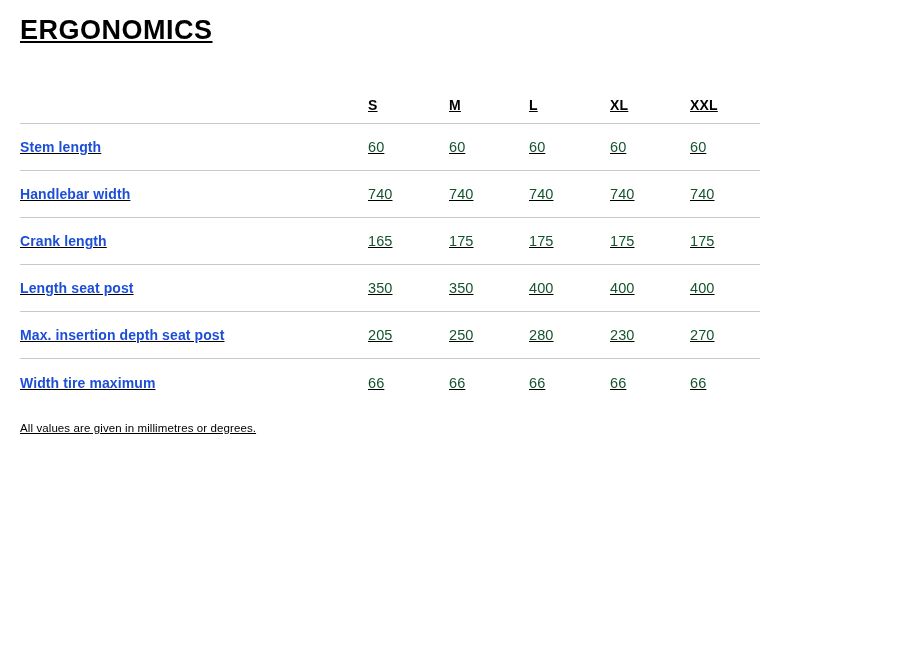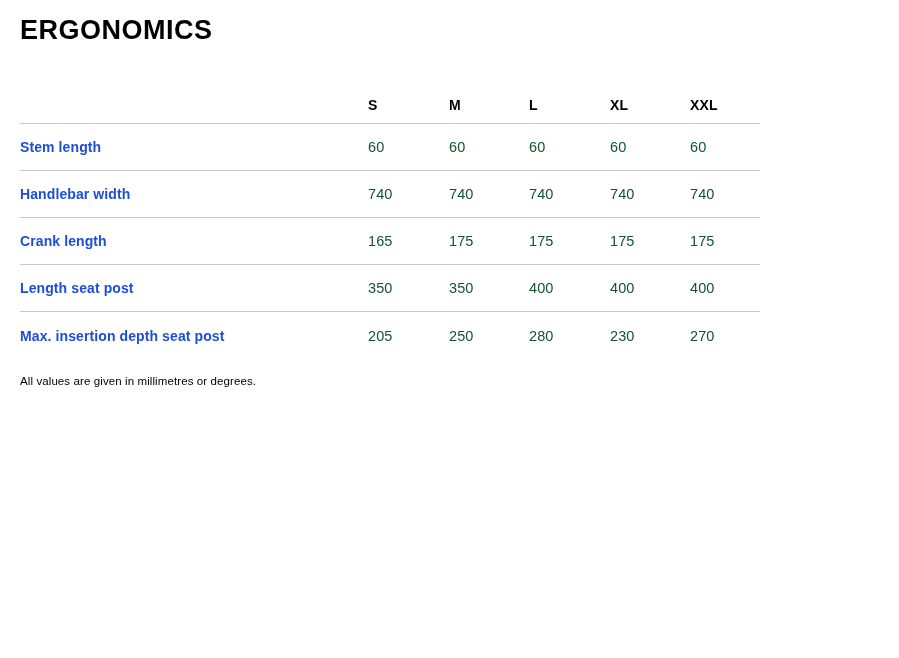--- a/index.html
+++ b/index.html
@@ -5,20 +5,21 @@
   * { box-sizing: border-box; margin: 0; padding: 0; }
   html, body {
     width: 899px;
     height: 658px;
     background: #ffffff;
     font-family: "Liberation Sans", sans-serif;
     overflow: hidden;
   }
   .page {
     padding: 14px 27px 0 20px;
+    text-decoration: underline;
   }
   .title {
     font-size: 27px;
     font-weight: 800;
     letter-spacing: 0.5px;
     color: #000000;
     line-height: 1.25;
   }
   .spec-table {
     margin-top: 38px;
@@ -117,17 +118,25 @@
           <td>400</td>
         </tr>
         <tr>
           <td class="row-label">Max. insertion depth seat post</td>
           <td>205</td>
           <td>250</td>
           <td>280</td>
           <td>230</td>
           <td>270</td>
         </tr>
+        <tr>
+          <td class="row-label">Width tire maximum</td>
+          <td>66</td>
+          <td>66</td>
+          <td>66</td>
+          <td>66</td>
+          <td>66</td>
+        </tr>
       </tbody>
   </table>
 
   <p class="footnote">All values are given in millimetres or degrees.</p>
 </main>
 
 </body></html>

